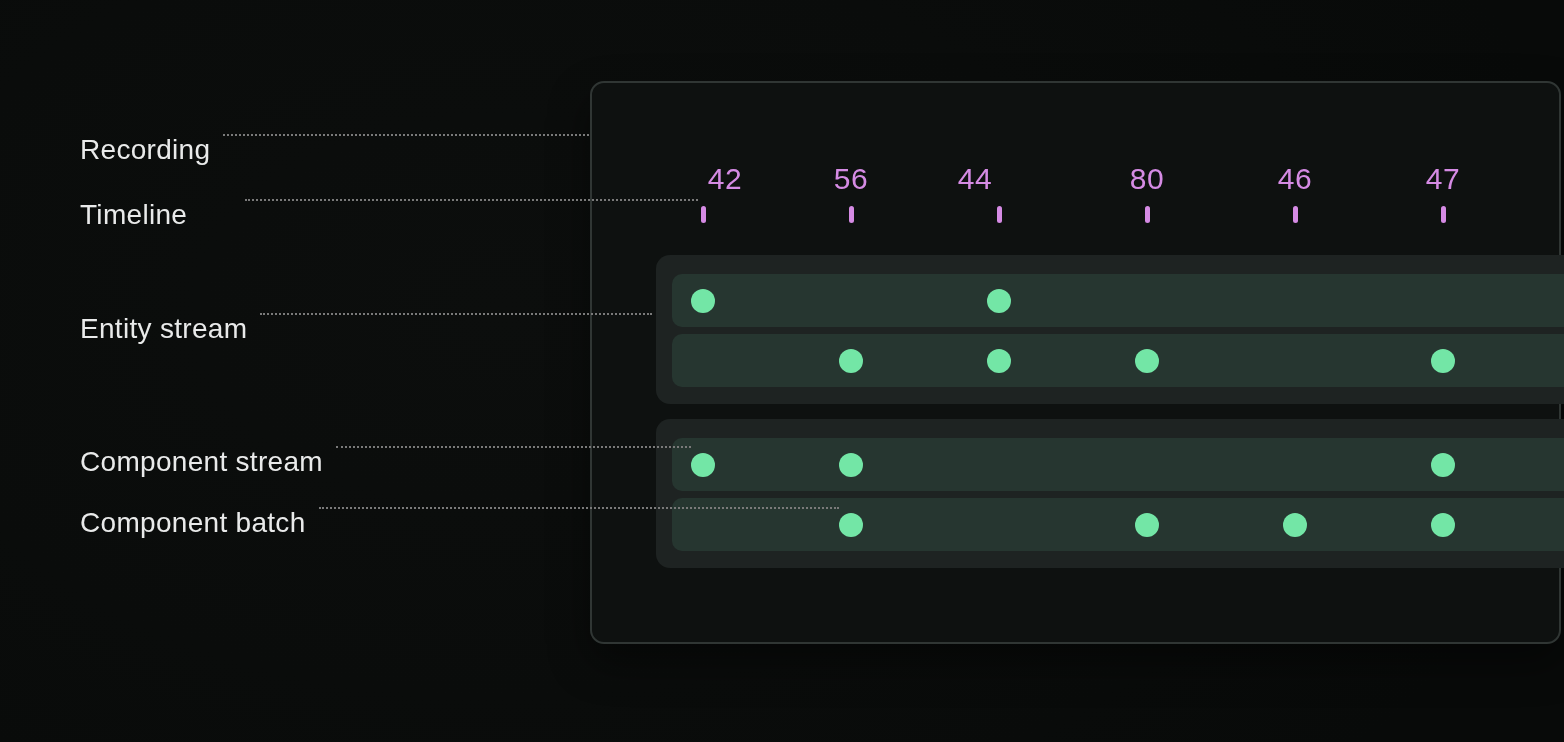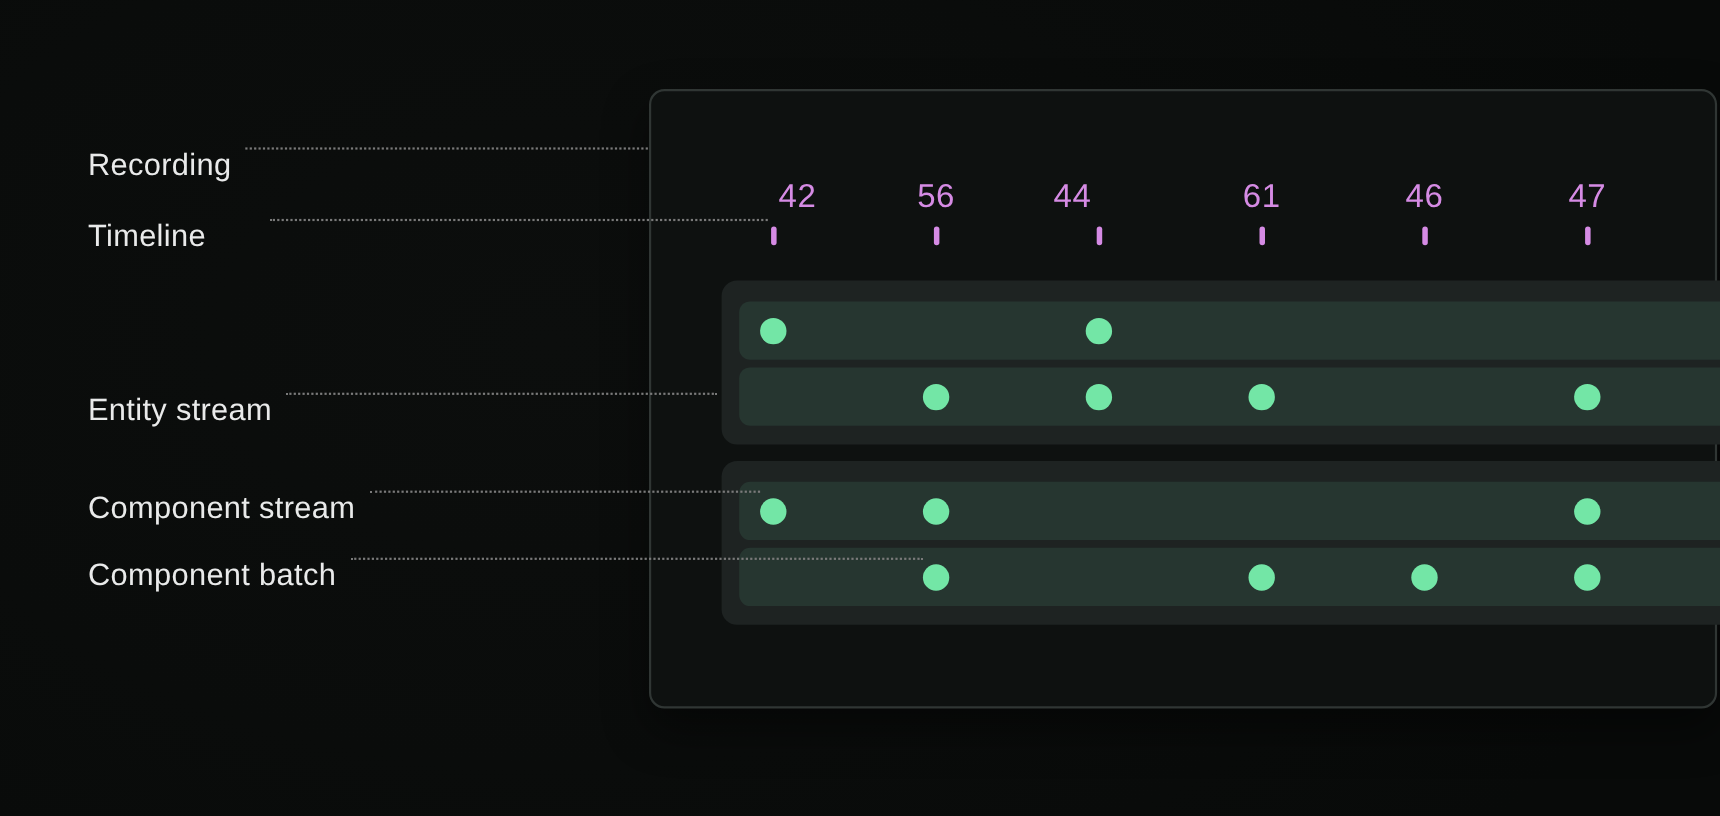--- a/index.html
+++ b/index.html
@@ -62,21 +62,21 @@
 
   <div class="panel"></div>
 
   <div id="timeline-layer">
       <div class="tick-label" style="left: 680px;">42</div>
       <div class="tick-mark" style="left: 700.5px;"></div>
       <div class="tick-label" style="left: 806px;">56</div>
       <div class="tick-mark" style="left: 848.5px;"></div>
       <div class="tick-label" style="left: 930px;">44</div>
       <div class="tick-mark" style="left: 996.5px;"></div>
-      <div class="tick-label" style="left: 1102px;">61</div>
+      <div class="tick-label" style="left: 1102px;">80</div>
       <div class="tick-mark" style="left: 1144.5px;"></div>
       <div class="tick-label" style="left: 1250px;">46</div>
       <div class="tick-mark" style="left: 1292.5px;"></div>
       <div class="tick-label" style="left: 1398px;">47</div>
       <div class="tick-mark" style="left: 1440.5px;"></div>
     </div>
 
   <div id="streams-layer">
       <div class="entity-group" style="top: 255px;"></div>
       <div class="stream-row" style="top: 274px;"></div>
@@ -102,21 +102,21 @@
   <div class="leader-row" style="top:134px;width:509px;">
     <span class="lbl">Recording</span>
     <span class="leader"></span>
   </div>
 
   <div class="leader-row" style="top:199px;width:618px;gap:45px;">
     <span class="lbl">Timeline</span>
     <span class="leader"></span>
   </div>
 
-  <div class="leader-row" style="top:313px;width:572px;margin-top:44px;">
+  <div class="leader-row" style="top:313px;width:572px;">
     <span class="lbl">Entity stream</span>
     <span class="leader"></span>
   </div>
 
   <div class="leader-row" style="top:446px;width:611px;">
     <span class="lbl">Component stream</span>
     <span class="leader"></span>
   </div>
 
   <div class="leader-row" style="top:507px;width:759px;">

